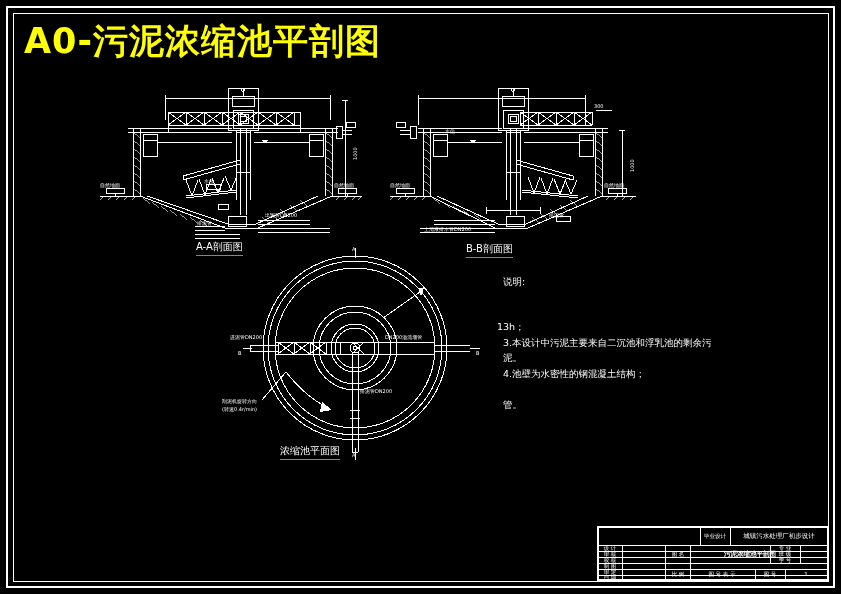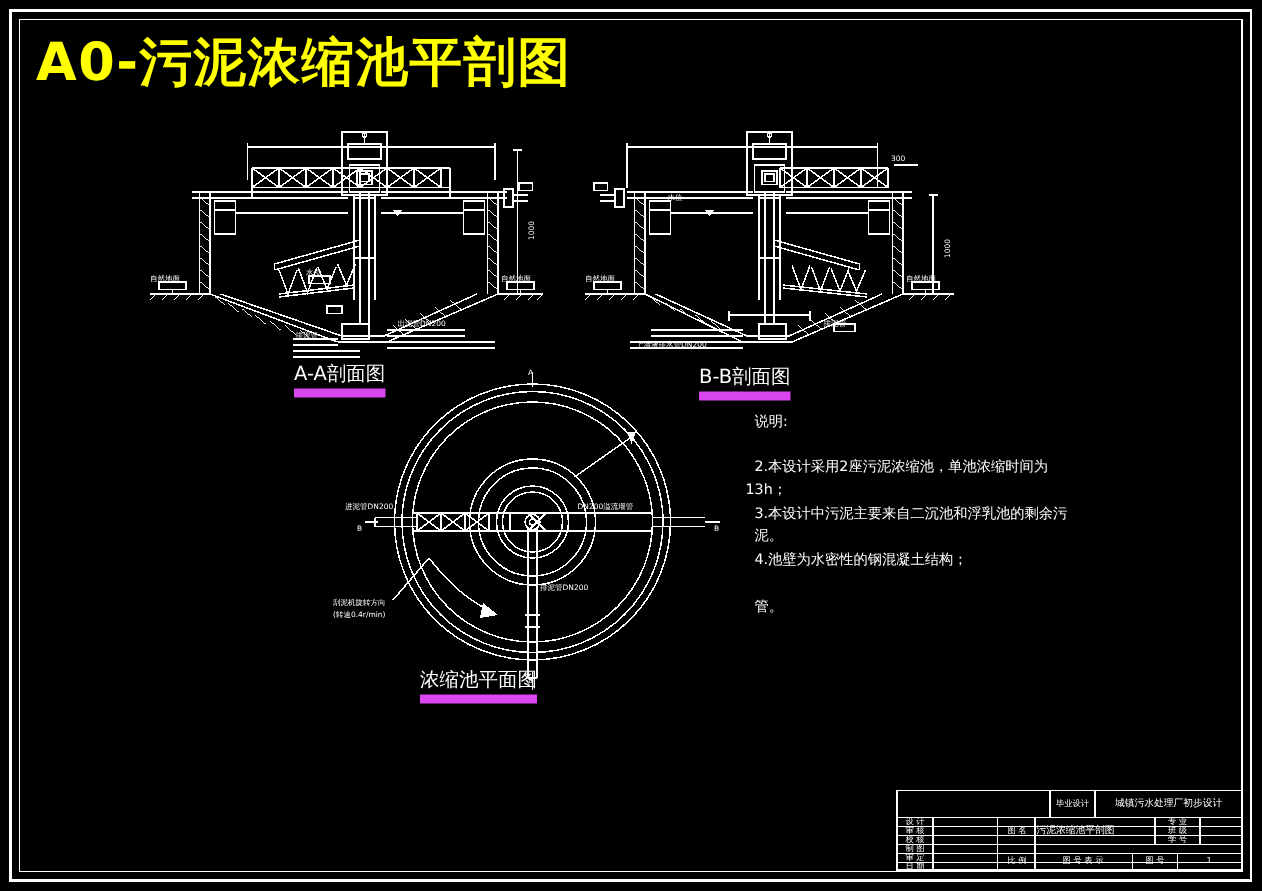--- a/index.html
+++ b/index.html
@@ -10,23 +10,23 @@
   .ttl{position:absolute;left:24px;top:18px;color:#ffff00;
        font-family:"DejaVu Sans","Liberation Sans",sans-serif;
        font-weight:bold;font-size:35px;letter-spacing:1px;white-space:nowrap;}
   .nt{position:absolute;color:#ffffff;font-size:9.5px;line-height:12.6px;
       font-family:"DejaVu Sans",sans-serif;white-space:nowrap;}
   .lbl2{position:absolute;color:#fff;font-size:5px;white-space:nowrap;
         font-family:"DejaVu Sans",sans-serif;}
   .vt{position:absolute;color:#fff;font-size:5px;white-space:nowrap;
       font-family:"DejaVu Sans",sans-serif;transform:rotate(-90deg);
       transform-origin:0 0;}
-  .capt{position:absolute;color:#fff;font-size:13px;white-space:nowrap;
+  .capt{position:absolute;color:#fff;font-size:10px;white-space:nowrap;
         font-family:"DejaVu Sans",sans-serif;
-        border-bottom:6px solid #d946ef;padding-bottom:1px;}
+        border-bottom:1px solid #d946ef;padding-bottom:1px;}
   .tbtxt{position:absolute;color:#fff;font-size:5.5px;white-space:nowrap;
          font-family:"DejaVu Sans",sans-serif;
          text-align:left;transform:translate(-50%,-50%);}
   .tbtxt.b{font-size:6.5px;}
 </style>
 </head>
 <body>
 
 <div id="sheet">
 
@@ -458,38 +458,37 @@
   <div class="lbl2" style="left:222px;top:398px;">刮泥机旋转方向</div>
   <div class="lbl2" style="left:222px;top:406px;">(转速0.4r/min)</div>
   <div class="lbl2" style="left:360px;top:388px;">排泥管DN200</div>
   <div class="lbl2" style="left:352px;top:246px;">A</div>
   <div class="lbl2" style="left:352px;top:452px;">A</div>
   <div class="lbl2" style="left:238px;top:350px;">B</div>
   <div class="lbl2" style="left:476px;top:350px;">B</div>
   <div class="capt" style="left:280px;top:444px;">浓缩池平面图</div>
 
   <div class="nt" style="left:503px;top:276px;">说明:</div>
-  <div class="nt" style="left:503px;top:306px;">2.本设计采用2座污泥浓缩池，单池浓缩时间为</div>
   <div class="nt" style="left:497px;top:321px;">13h；</div>
   <div class="nt" style="left:503px;top:337px;">3.本设计中污泥主要来自二沉池和浮乳池的剩余污</div>
   <div class="nt" style="left:503px;top:352px;">泥。</div>
   <div class="nt" style="left:503px;top:368px;">4.池壁为水密性的钢混凝土结构；</div>
   <div class="nt" style="left:503px;top:399px;">管。</div>
 
   <div class="tbtxt" style="left:715px;top:536px;">毕业设计</div>
   <div class="tbtxt b" style="left:779px;top:536px;">城镇污水处理厂初步设计</div>
 
   <div class="tbtxt" style="left:610px;top:548px;">设  计</div>
   <div class="tbtxt" style="left:610px;top:554px;">审  核</div>
   <div class="tbtxt" style="left:610px;top:560px;">校  核</div>
   <div class="tbtxt" style="left:610px;top:566px;">制  图</div>
   <div class="tbtxt" style="left:610px;top:572px;">审  定</div>
 
   <div class="tbtxt" style="left:678px;top:554px;">图  名</div>
-  <div class="tbtxt b" style="left:717px;top:554px;">污泥浓缩池平剖图</div>
+  <div class="tbtxt b" style="left:750px;top:554px;font-weight:bold;">污泥浓缩池平剖图</div>
 
   <div class="tbtxt" style="left:785px;top:548px;">专  业</div>
   <div class="tbtxt" style="left:785px;top:554px;">班  级</div>
   <div class="tbtxt" style="left:785px;top:560px;">学  号</div>
 
   <div class="tbtxt" style="left:678px;top:574px;">比  例</div>
   <div class="tbtxt" style="left:722px;top:574px;">图 号 表 示</div>
   <div class="tbtxt" style="left:770px;top:574px;">图  号</div>
   <div class="tbtxt" style="left:806px;top:574px;">1</div>
   <div class="tbtxt" style="left:610px;top:578px;">日  期</div>

